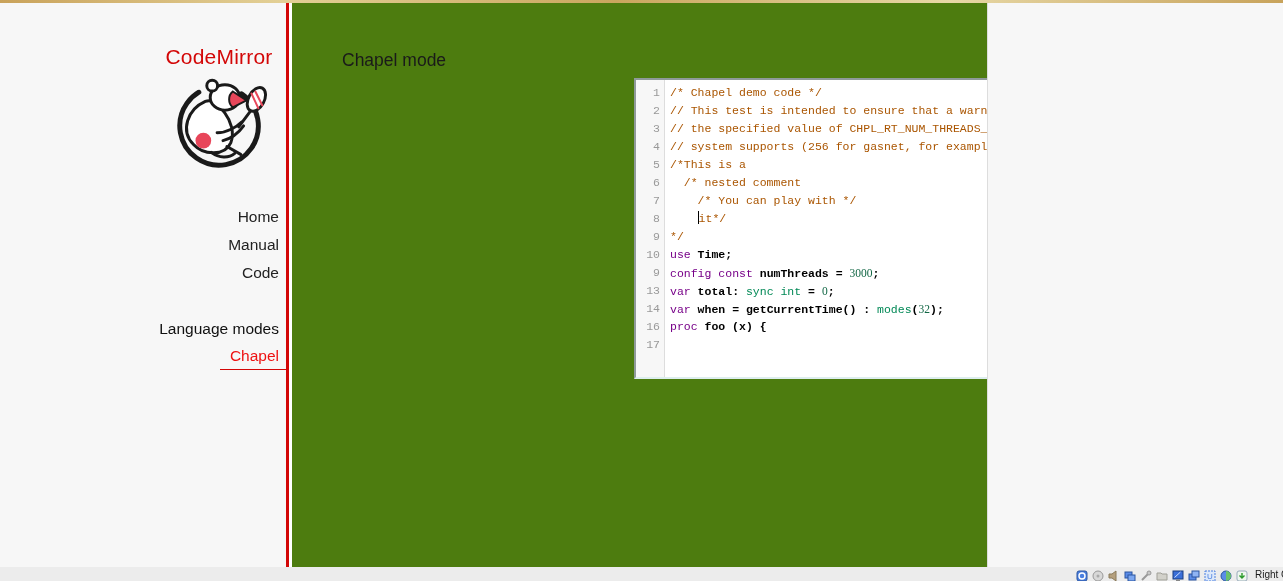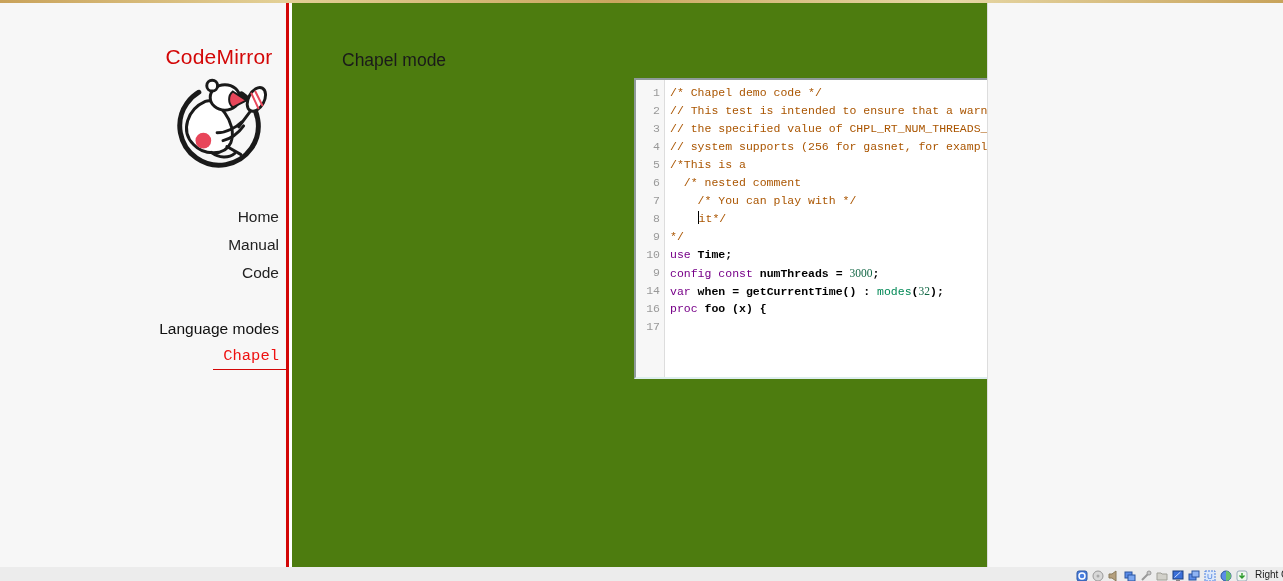--- a/index.html
+++ b/index.html
@@ -16,21 +16,21 @@
   .brand{position:absolute;right:8px;top:42px;width:118px;text-align:center;}
   .brand-title{color:#d30707;font-size:21px;font-weight:500;letter-spacing:.2px;}
   .logo{position:absolute;right:10px;top:68px;width:108px;height:100px;}
   .nav{position:absolute;right:0;top:200px;width:289px;text-align:right;box-sizing:border-box;}
   .nav .item{display:block;line-height:28px;font-size:15.5px;color:#222;
     text-decoration:none;padding-right:7px;cursor:pointer;}
   .nav .spacer{height:28px;}
   .nav .section{line-height:28px;font-size:15.5px;color:#111;padding-right:7px;}
   .nav .active-wrap{display:flex;justify-content:flex-end;}
   .nav .active{display:inline-block;line-height:26px;font-size:15.5px;color:#e11;
-    padding-right:7px;padding-left:10px;border-bottom:1px solid #d30707;cursor:pointer;font-family:Liberation Mono, monospace;}
+    padding-right:7px;padding-left:10px;border-bottom:1px solid #d30707;cursor:pointer;}
   
   .main{position:absolute;left:292px;top:3px;width:695px;height:564px;background:#4d7c0f;}
   .page-title{position:absolute;left:50px;top:32px;font-size:17.5px;font-weight:500;color:#1a1a1a;}
   
   .right-area{position:absolute;left:987px;top:3px;width:296px;height:564px;
     background:#f7f7f7;border-left:1px solid #ddd;box-sizing:border-box;}
   
   .editor{position:absolute;left:342px;top:75px;width:594px;height:301px;
     border:2px inset #dee;box-sizing:border-box;background:#fff;overflow:hidden;
     font-family:"Liberation Mono","DejaVu Sans Mono",monospace;font-size:11.5px;}
@@ -138,20 +138,24 @@
         </div>
         <div class="cm-row">
           <div class="cm-ln">10</div>
           <div class="cm-code"><span class="tok-keyword">use</span><span class="tok-plain"> Time;</span></div>
         </div>
         <div class="cm-row">
           <div class="cm-ln">9</div>
           <div class="cm-code"><span class="tok-keyword">config</span><span class="tok-plain"> </span><span class="tok-keyword">const</span><span class="tok-plain"> numThreads = </span><span class="tok-number">3000</span><span class="tok-plain">;</span></div>
         </div>
         <div class="cm-row">
+          <div class="cm-ln">13</div>
+          <div class="cm-code"><span class="tok-keyword">var</span><span class="tok-plain"> total: </span><span class="tok-type">sync</span><span class="tok-plain"> </span><span class="tok-type">int</span><span class="tok-plain"> = </span><span class="tok-number">0</span><span class="tok-plain">;</span></div>
+        </div>
+        <div class="cm-row">
           <div class="cm-ln">14</div>
           <div class="cm-code"><span class="tok-keyword">var</span><span class="tok-plain"> when = getCurrentTime() : </span><span class="tok-type">modes</span><span class="tok-plain">(</span><span class="tok-number">32</span><span class="tok-plain">);</span></div>
         </div>
         <div class="cm-row">
           <div class="cm-ln">16</div>
           <div class="cm-code"><span class="tok-keyword">proc</span><span class="tok-plain"> foo (x) {</span></div>
         </div>
         <div class="cm-row">
           <div class="cm-ln">17</div>
           <div class="cm-code"></div>

